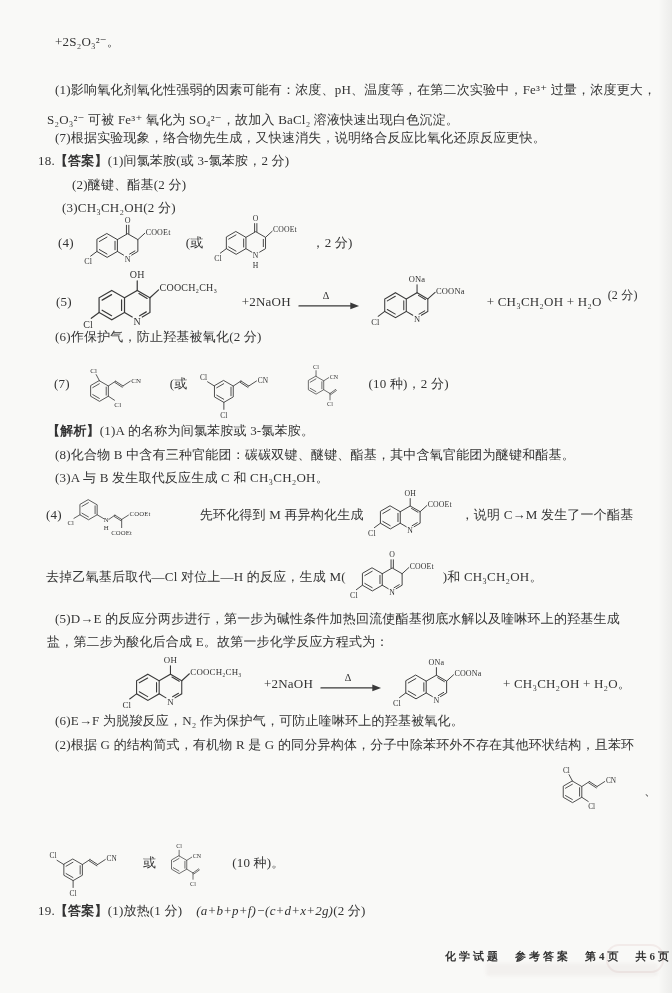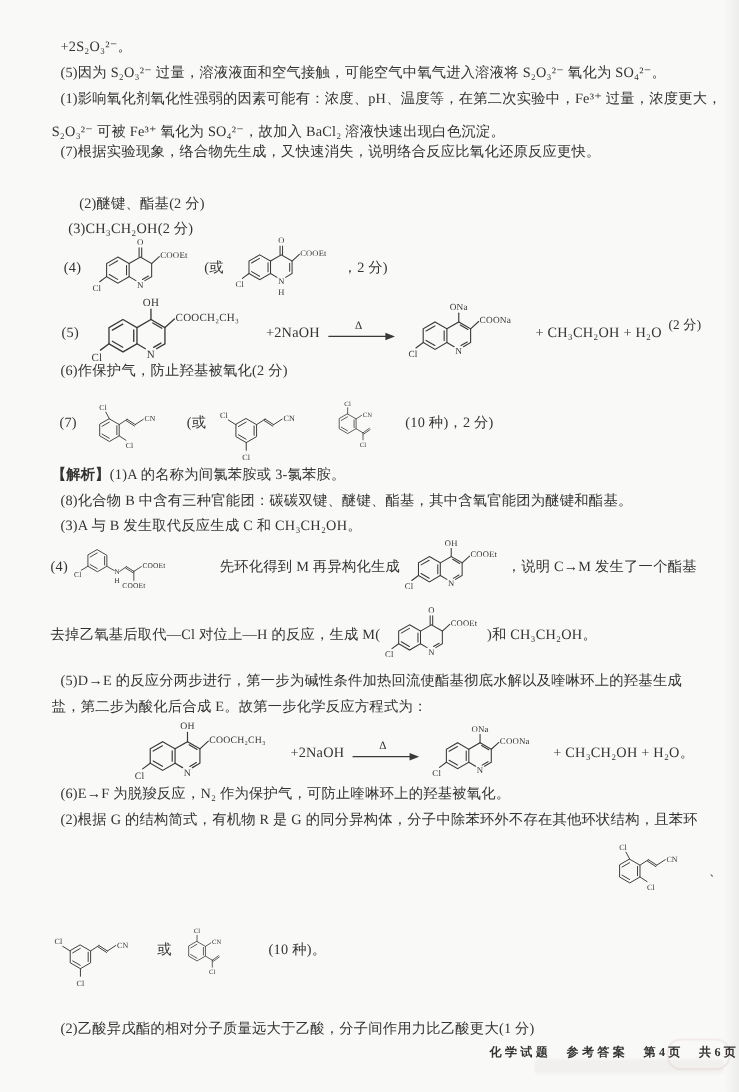--- a/index.html
+++ b/index.html
@@ -24,25 +24,27 @@
           border:2px solid rgba(190,120,120,0.10);border-radius:13px;}
   .wm-text{position:absolute;left:486px;top:963px;width:172px;height:13px;
            background:rgba(160,130,130,0.07);filter:blur(1.5px);border-radius:3px;}
 </style>
 </head>
 <body>
 
 <div class="page">
 
   <div class="ln" style="left:55px;top:33px">+2S₂O₃²⁻。</div>
-  <div class="ln" style="left:55px;top:57px">(5)因为 S₂O₃²⁻ 过量，溶液液面和空气接触，可能空气中氧气进入溶液将 S₂O₃²⁻ 氧化为 SO₄²⁻。</div>
   <div class="ln" style="left:55px;top:81px">(1)影响氧化剂氧化性强弱的因素可能有：浓度、pH、温度等，在第二次实验中，Fe³⁺ 过量，浓度更大，</div>
   <div class="ln" style="left:47px;top:111px">S₂O₃²⁻ 可被 Fe³⁺ 氧化为 SO₄²⁻，故加入 BaCl₂ 溶液快速出现白色沉淀。</div>
   <div class="ln" style="left:55px;top:129px">(7)根据实验现象，络合物先生成，又快速消失，说明络合反应比氧化还原反应更快。</div>
 
+  <div class="ln" style="left:38px;top:152px">
+    <span>18.</span><span class="b">【答案】</span><span>(1)间氯苯胺(或 3-氯苯胺，2 分)</span>
+  </div>
   <div class="ln" style="left:72px;top:176px">(2)醚键、酯基(2 分)</div>
   <div class="ln" style="left:62px;top:199px">(3)CH₃CH₂OH(2 分)</div>
 
   <div class="row gap6" style="left:58px;top:202px;height:82px">
     <span>(4)</span>
     <svg width="100" height="66" viewBox="0 0 118 78">
       <path d="M32,28 L44.1,35 L44.1,49 L32,56 L19.9,49 L19.9,35 Z"></path>
       <path d="M44.1,35 L56.2,28 L68.3,35 L68.3,49 L61,53.3 M51.4,53.3 L44.1,49"></path>
       <path d="M22.8,37.2 L31.8,32 M31.8,52 L22.8,46.8 M41.3,37 L41.3,47 M64.8,48.4 L58.5,52.1"></path>
       <path d="M54.8,28 L54.8,18 M57.6,28 L57.6,18"></path>
@@ -264,24 +266,26 @@
     <svg width="66" height="63" viewBox="0 0 104 100">
       <path d="M30,38 L42.1,45 L42.1,59 L30,66 L17.9,59 L17.9,45 Z"></path>
       <path d="M20.8,47.2 L29.8,42 M39.2,46.5 L39.2,57.5 M29.8,62 L20.8,56.8"></path>
       <path d="M30,38 L30,29"></path>
       <path d="M42.1,45 L50,40"></path>
       <path d="M42.1,59 L52,65 M52,65 L61,58.5 M53.2,66.7 L62.2,60.2 M52,65 L52,75"></path>
       <text x="30" y="26" text-anchor="middle">Cl</text>
       <text x="51.5" y="42">CN</text>
       <text x="52" y="85" text-anchor="middle">Cl</text>
     </svg>
-    <span style="margin-left:18px">(10 种)。</span>
-  </div>
-
-  <div class="ln" style="left:55px;top:926px">(2)乙酸异戊酯的相对分子质量远大于乙酸，分子间作用力比乙酸更大(1 分)</div>
+    <span style="margin-left:6px">(10 种)。</span>
+  </div>
+
+  <div class="ln" style="left:38px;top:902px">
+    <span>19.</span><span class="b">【答案】</span><span>(1)放热(1 分)</span><span class="sp14"></span><span class="it">(a+b+p+f)−(c+d+x+2g)</span><span>(2 分)</span>
+  </div>
 
   <div class="footer">化学试题　参考答案　第4页　共6页</div>
 
   <div class="wm-box"></div>
   <div class="wm-text"></div>
   <div class="edge"></div>
 
 </div>
 
 </body></html>

